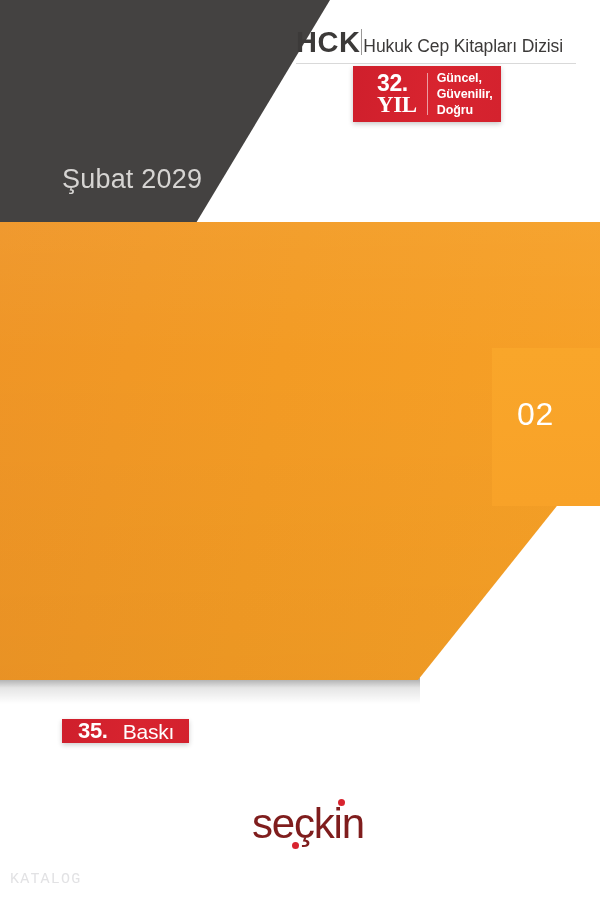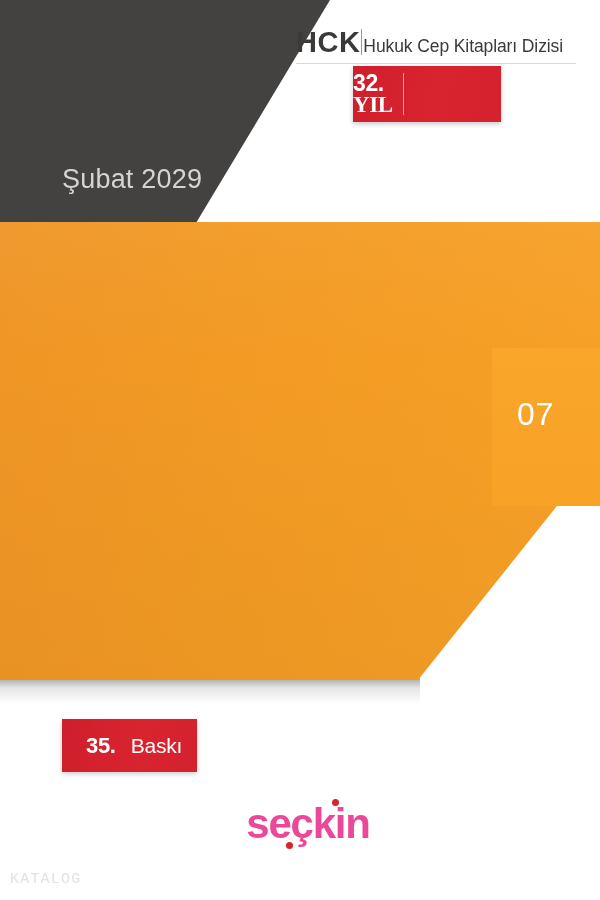--- a/index.html
+++ b/index.html
@@ -147,21 +147,21 @@
     z-index: 8;
     display: flex;
     align-items: center;
     box-shadow: 0 2px 5px rgba(0,0,0,0.22);
   }
   #anniversary-years {
     color: #ffffff;
     font-weight: 700;
     line-height: 0.92;
     font-size: 23px;
-    padding-left: 0;
+    padding-left: 24px;
     letter-spacing: -0.4px;
   }
   #anniversary-years .yr-num { display: block; }
   #anniversary-years .yr-word { display: block; font-family: Liberation Serif, serif; }
   #badge-divider {
     width: 1px;
     height: 42px;
     background: rgba(255,255,255,0.55);
     margin: 0 9px 0 10px;
   }
@@ -218,22 +218,22 @@
     font-size: 32px;
     font-weight: 400;
     letter-spacing: 0.6px;
     line-height: 1;
   }
 
   
   #edition-badge {
     position: absolute;
     left: 62px; top: 719px;
-    height: 53px;
-    padding: 0 15px 0 24px;
+    height: 24px;
+    padding: 0 15px 0 16px;
     background: linear-gradient(100deg, #cf1f2c 0%, #d8242f 60%, #d3212e 100%);
     z-index: 9;
     display: flex;
     align-items: center;
     box-shadow: 0 2px 5px rgba(0,0,0,0.20);
   }
   #edition-badge .ed-num {
     color: #ffffff;
     font-weight: 700;
     font-size: 22px;
@@ -252,23 +252,23 @@
   
   #publisher-logo {
     position: absolute;
     left: 0; right: 0; top: 803px;
     z-index: 9;
     text-align: center;
   }
   #publisher-wordmark {
     position: relative;
     display: inline-block;
-    color: #ec4899;
+    color: #7f1d1d;
     font-size: 42px;
-    font-weight: 700;
+    font-weight: 400;
     letter-spacing: -1.2px;
     line-height: 1;
     margin-left: 16px;
   }
   .logo-dot {
     position: absolute;
     width: 7px; height: 7px;
     border-radius: 50%;
     background: #d8242f;
   }
@@ -308,26 +308,31 @@
     <div id="hck-divider"></div>
     <div id="hck-series">Hukuk Cep Kitapları Dizisi</div>
   </div>
 
   <div id="anniversary-badge">
     <div id="anniversary-years">
       <span class="yr-num">32.</span>
       <span class="yr-word">YIL</span>
     </div>
     <div id="badge-divider"></div>
+    <div id="anniversary-slogan">
+      <span>Güncel,</span>
+      <span>Güvenilir,</span>
+      <span>Doğru</span>
+    </div>
   </div>
 
   <div id="issue-date">Şubat 2029</div>
 
 
-  <div id="volume-number">07</div>
+  <div id="volume-number">02</div>
 
   <div id="edition-badge">
     <span class="ed-num">35.</span>
     <span class="ed-word">Baskı</span>
   </div>
 
   <div id="publisher-logo">
     <span id="publisher-wordmark">
       <span>seçkin</span>
       <span class="logo-dot" id="logo-dot-cedilla"></span>

